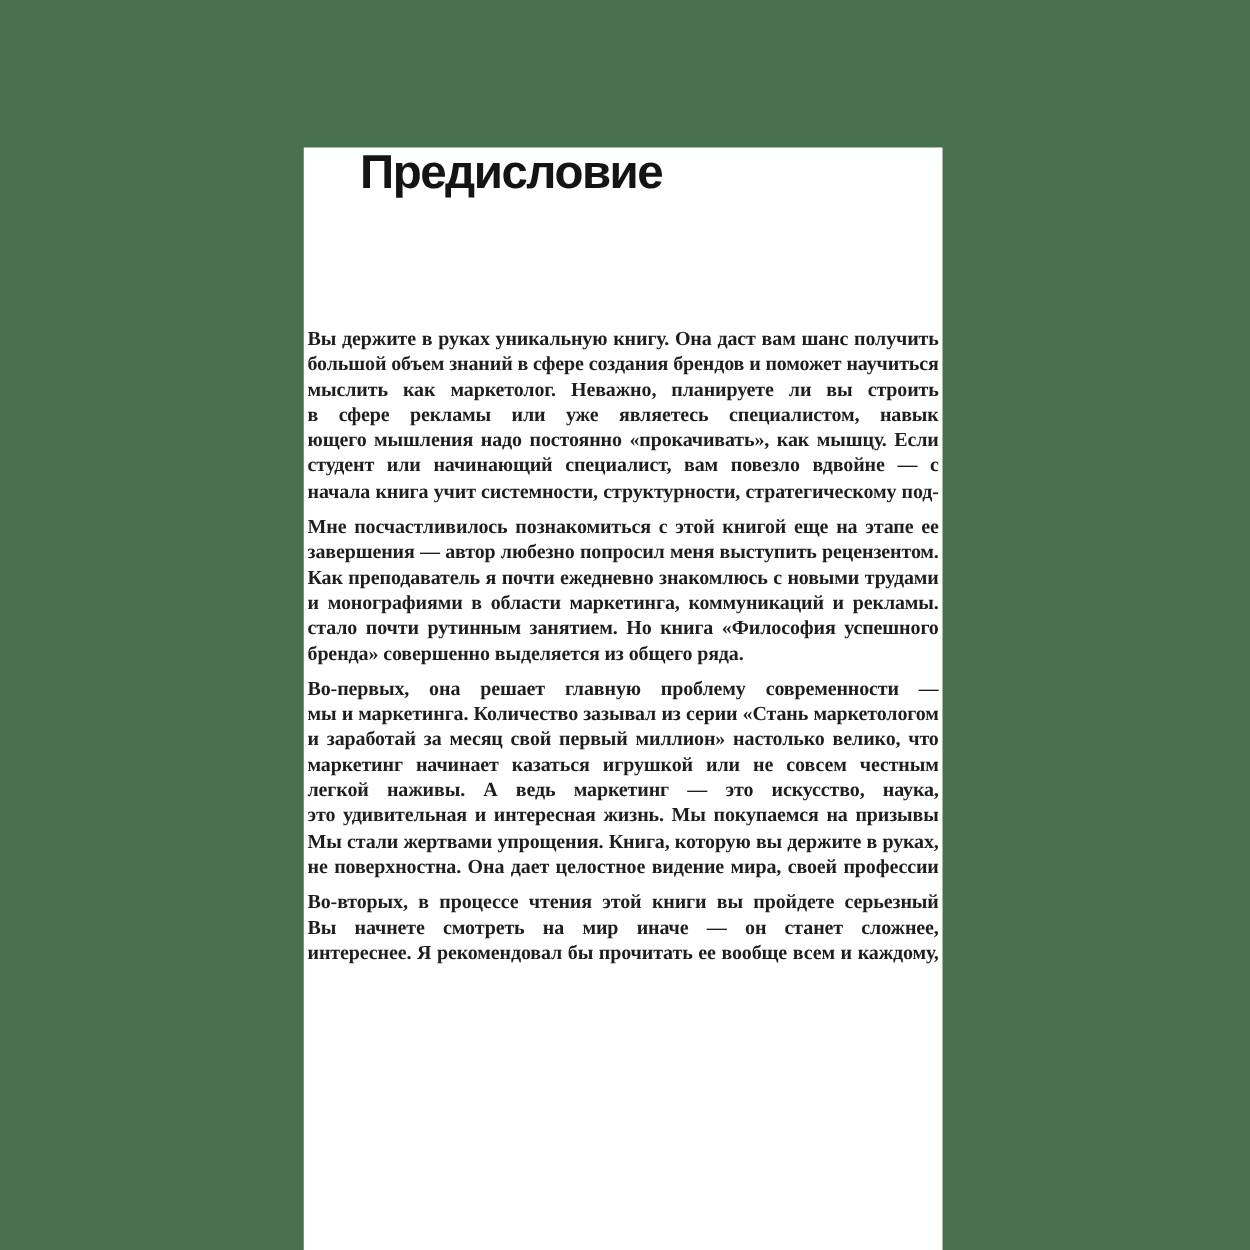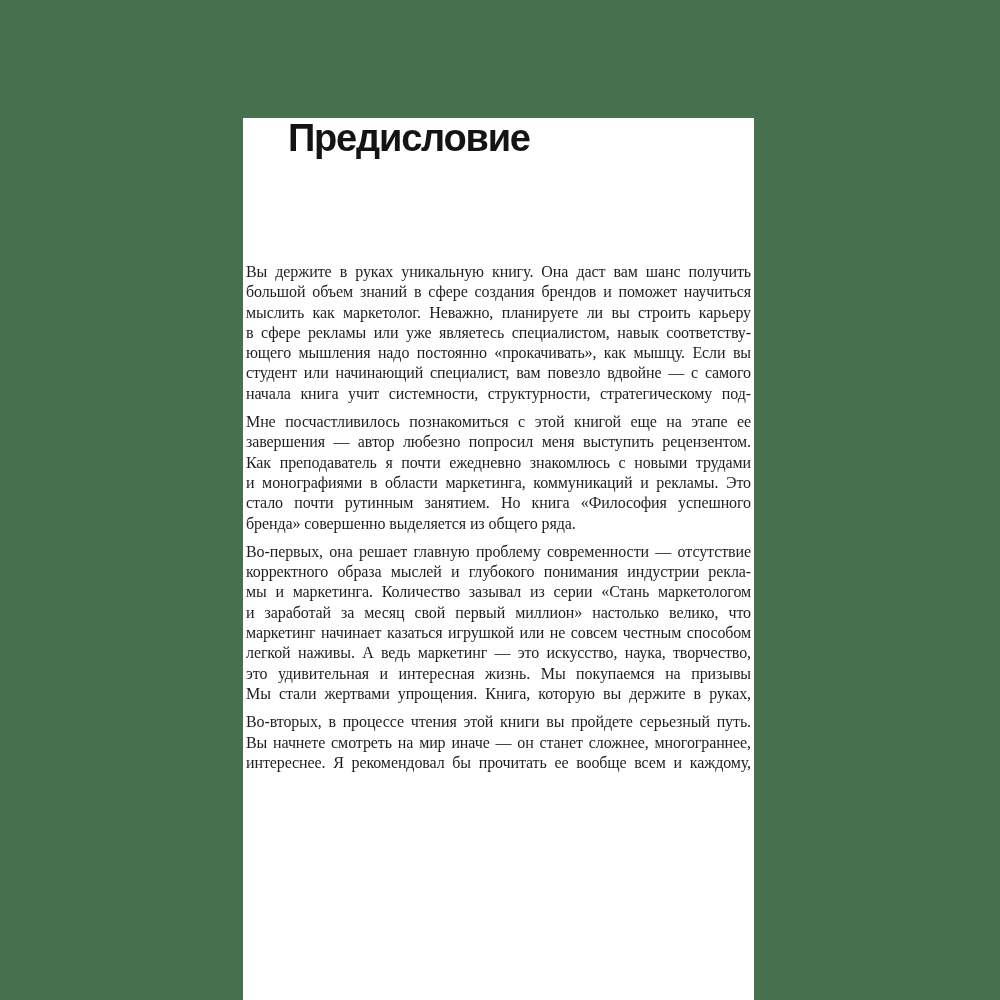--- a/index.html
+++ b/index.html
@@ -32,21 +32,21 @@
     letter-spacing: -1.2px;
     color: #141414;
   }
   .body-text {
     margin-top: 104px;
     font-size: 16px;
     line-height: 20.3px;
     letter-spacing: -0.1px;
     color: #1E1E1E;
   }
-  .para { margin: 0 0 8px 0; }
+  .para { margin: 0 0 8px 0; font-weight: bold; }
   .ln {
     height: 20.3px;
     overflow: hidden;
     text-align: justify;
     text-align-last: justify;
   }
   .ln.end {
     text-align: left;
     text-align-last: left;
   }
@@ -73,27 +73,27 @@
         <div class="ln">Мне посчастливилось познакомиться с этой книгой еще на этапе ее</div>
         <div class="ln">завершения — автор любезно попросил меня выступить рецензентом.</div>
         <div class="ln">Как преподаватель я почти ежедневно знакомлюсь с новыми трудами</div>
         <div class="ln">и монографиями в области маркетинга, коммуникаций и рекламы. Это</div>
         <div class="ln">стало почти рутинным занятием. Но книга «Философия успешного</div>
         <div class="ln end">бренда» совершенно выделяется из общего ряда.</div>
       </div>
 
       <div class="para">
         <div class="ln">Во-первых, она решает главную проблему современности — отсутствие</div>
-        <div class="ln">корректного образа мыслей и глубокого понимания индустрии рекла-</div>
         <div class="ln">мы и маркетинга. Количество зазывал из серии «Стань маркетологом</div>
         <div class="ln">и заработай за месяц свой первый миллион» настолько велико, что</div>
         <div class="ln">маркетинг начинает казаться игрушкой или не совсем честным способом</div>
         <div class="ln">легкой наживы. А ведь маркетинг — это искусство, наука, творчество,</div>
         <div class="ln">это удивительная и интересная жизнь. Мы покупаемся на призывы</div>
         <div class="ln">Мы стали жертвами упрощения. Книга, которую вы держите в руках,</div>
+        <div class="ln">не поверхностна. Она дает целостное видение мира, своей профессии</div>
       </div>
 
       <div class="para">
         <div class="ln">Во-вторых, в процессе чтения этой книги вы пройдете серьезный путь.</div>
         <div class="ln">Вы начнете смотреть на мир иначе — он станет сложнее, многограннее,</div>
         <div class="ln">интереснее. Я рекомендовал бы прочитать ее вообще всем и каждому,</div>
       </div>
 
     </div>
   </div>

